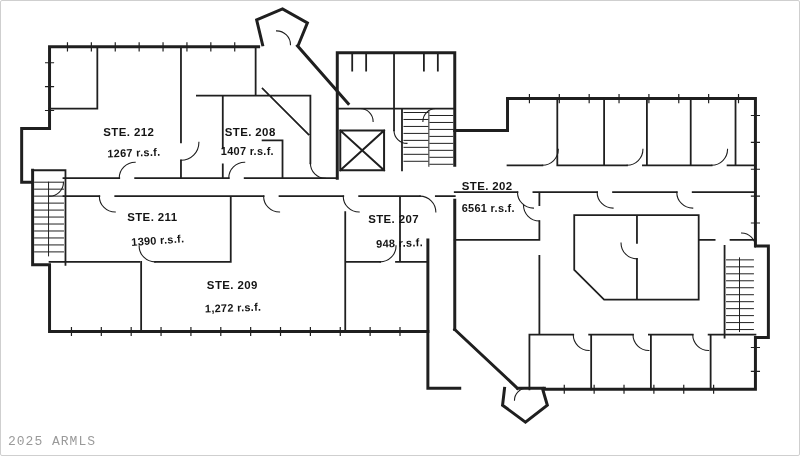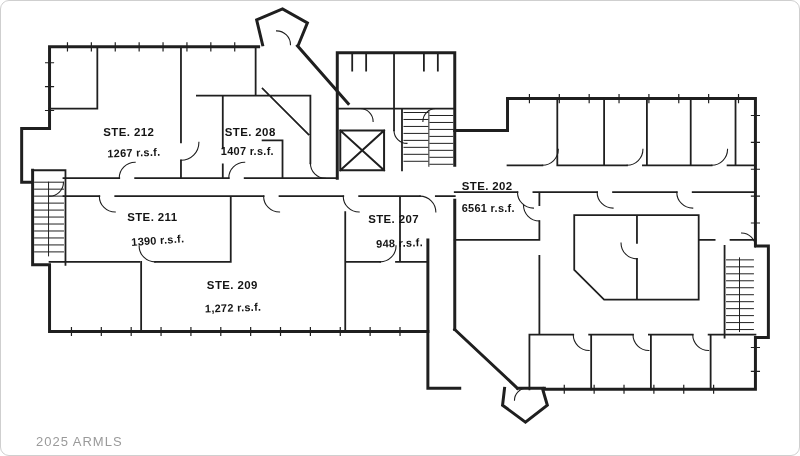--- a/index.html
+++ b/index.html
@@ -1,20 +1,20 @@
 <!DOCTYPE html>
 <html><head>
 <meta charset="utf-8">
 <style>
   html,body{margin:0;padding:0;background:#ffffff;}
   .photo{
     position:relative;
     width:798px;height:454px;
     border:1px solid #cfcfcf;
-    border-radius:9px;
+    border-radius:2px;
     background:#ffffff;
     overflow:hidden;
     font-family:"Liberation Sans", sans-serif;
   }
   .plan-svg{position:absolute;top:0;left:0;}
   .walls{stroke:#1f1f1f;fill:none;stroke-linecap:square;}
   .ext{stroke-width:3;}
   .int{stroke-width:1.8;}
   .thin{stroke-width:1.1;}
   .tick{stroke-width:1.2;}
@@ -22,22 +22,21 @@
     font-family:"Liberation Sans", sans-serif;
     font-weight:bold;font-size:11.5px;fill:#141414;letter-spacing:.4px;
   }
   .suite-area{
     font-family:"Liberation Sans", sans-serif;
     font-weight:bold;font-size:11px;fill:#141414;letter-spacing:.3px;
   }
   .watermark{
     position:absolute;left:7px;bottom:6px;
     color:#9a9a9a;font-size:13px;letter-spacing:1px;
-    font-family:Liberation Sans, sans-serif;
-    margin-left:28px;
+    font-family:Liberation Mono, monospace;
   }
 </style>
 </head>
 <body>
 
 <div class="photo">
   <svg class="plan-svg" width="798" height="454" viewBox="0 0 800 456">
 
     <g class="walls ext">
       <path d="M258,46 H48 V128 H20 V182 H31 M31,170 V265 H48 V332 H428"></path>

